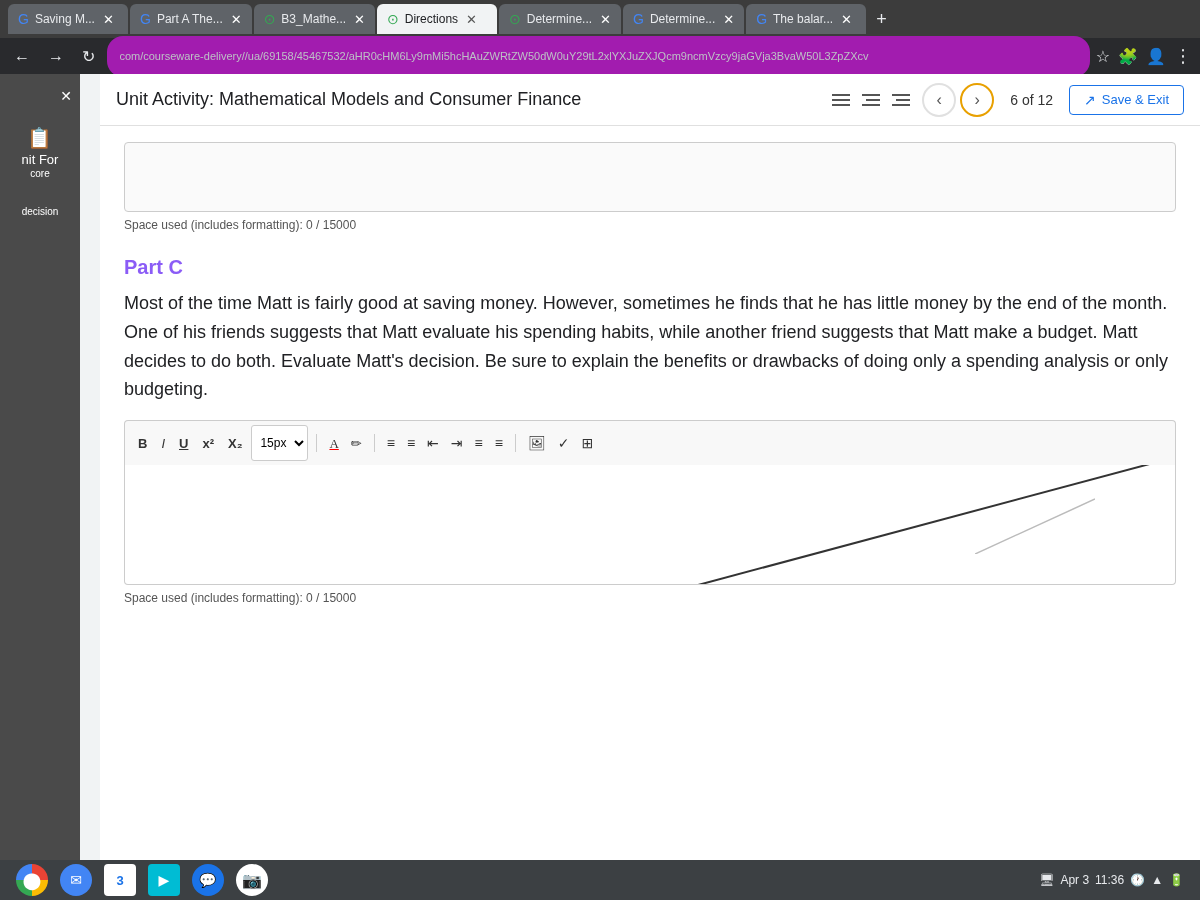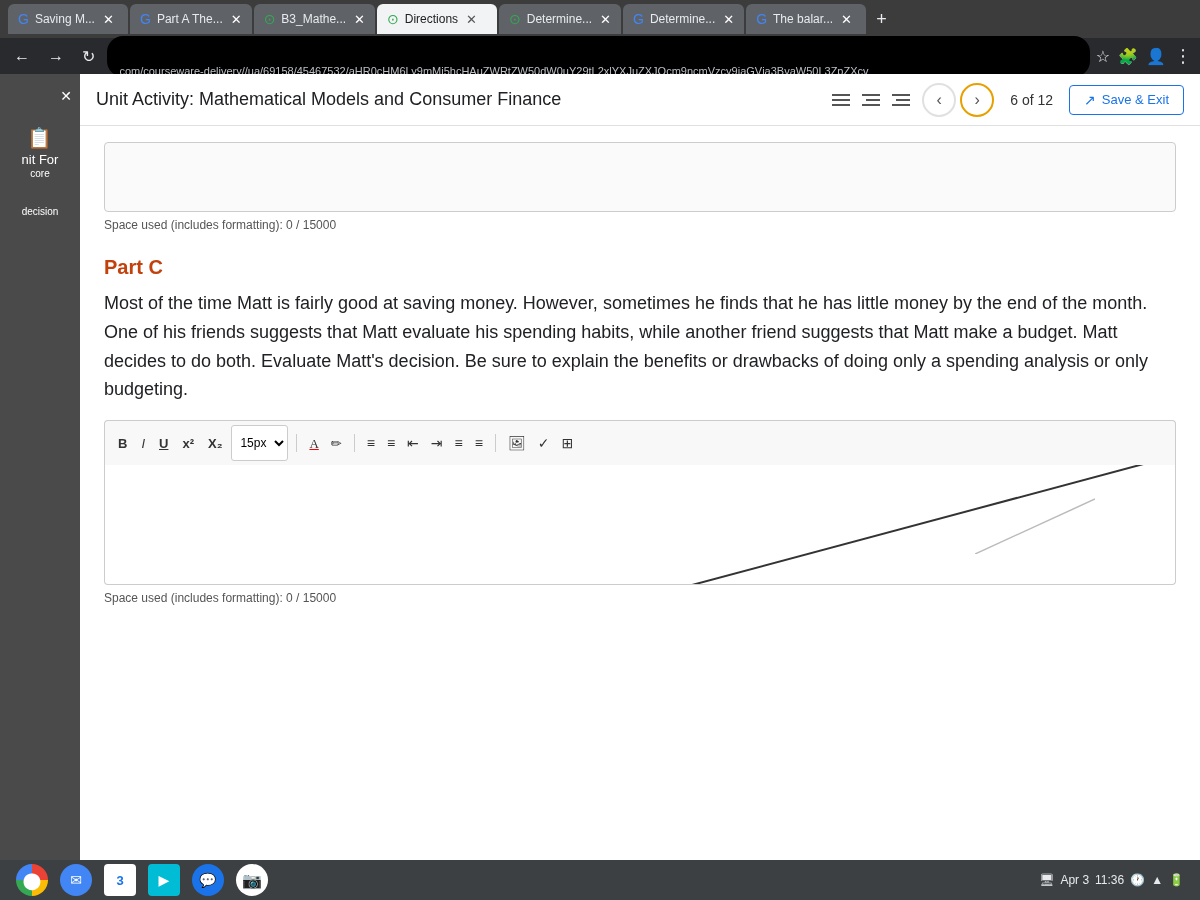--- a/index.html
+++ b/index.html
@@ -6,55 +6,55 @@
     body { font-family: Arial, sans-serif; background: #202124; width: 1200px; height: 900px; overflow: hidden; }
 
     
     .browser-chrome { background: #3c3c3c; height: 38px; display: flex; align-items: center; padding: 0 8px; gap: 2px; }
     .tab { display: flex; align-items: center; height: 30px; padding: 0 10px; background: #5f6368; color: #e8eaed; font-size: 12px; border-radius: 6px 6px 0 0; gap: 6px; cursor: pointer; min-width: 120px; }
     .tab.active { background: #f1f3f4; color: #202124; }
     .tab-add { color: #e8eaed; font-size: 18px; padding: 0 8px; cursor: pointer; background: none; border: none; }
 
     .address-bar-row { background: #292a2d; height: 36px; display: flex; align-items: center; padding: 0 8px; gap: 6px; }
     .nav-btn { color: #e8eaed; font-size: 16px; background: none; border: none; cursor: pointer; padding: 4px 6px; }
-    .address-bar { flex: 1; background: #000000; border-radius: 16px; height: 41px; display: flex; align-items: flex-end; padding: 0 12px; color: #bdc1c6; font-size: 12px; overflow: hidden; white-space: nowrap; }
+    .address-bar { flex: 1; background: #a21caf; border-radius: 16px; height: 41px; display: flex; align-items: center; padding: 0 12px; color: #bdc1c6; font-size: 12px; overflow: hidden; white-space: nowrap; }
     .address-bar span { color: #bdc1c6; font-size: 11px; }
     .toolbar-icons { display: flex; align-items: center; gap: 8px; color: #e8eaed; font-size: 16px; }
 
     
     .main-area { display: flex; height: calc(900px - 74px - 40px); background: #f1f3f4; }
 
     
     .sidebar { width: 80px; background: #4a4a4a; display: flex; flex-direction: column; align-items: center; padding-top: 10px; gap: 10px; }
     .sidebar-item { color: #fff; font-size: 10px; text-align: center; padding: 8px 4px; cursor: pointer; width: 100%; }
     .sidebar-item-icon { font-size: 20px; margin-bottom: 2px; }
 
     
-    .content-area { flex: 1; background: #fff; display: flex; flex-direction: column; overflow: hidden; }
+    .content-area { flex: 1; background: #fff; display: flex; flex-direction: column; overflow: hidden; margin-left: 20px; }
 
     
     .content-header { display: flex; align-items: center; background: #fff; border-bottom: 1px solid #e0e0e0; padding: 8px 16px; gap: 8px; height: 52px; }
     .page-title-text { flex: 1; font-size: 18px; font-weight: 500; color: #202124; }
     .header-icons { display: flex; align-items: center; gap: 4px; }
     .nav-arrows { display: flex; gap: 4px; align-items: center; }
     .arrow-btn { width: 34px; height: 34px; border: 2px solid #e0e0e0; border-radius: 50%; display: flex; align-items: center; justify-content: center; cursor: pointer; font-size: 16px; color: #555; background: #fff; }
     .arrow-btn.active { border-color: #e8a000; background: #fff; }
     .page-count { font-size: 14px; color: #333; margin: 0 8px; white-space: nowrap; }
     .save-exit-btn { background: none; border: 1px solid #1a73e8; border-radius: 4px; color: #1a73e8; font-size: 13px; padding: 6px 14px; cursor: pointer; display: flex; align-items: center; gap: 6px; white-space: nowrap; }
     .save-exit-icon { font-size: 14px; }
 
     
     .question-body { flex: 1; overflow-y: auto; padding: 16px 24px; background: #fff; }
 
     
     .editor-section { margin-bottom: 24px; }
     .editor-area { border: 1px solid #ccc; border-radius: 4px; min-height: 80px; background: #fff; padding: 8px; margin-bottom: 6px; }
     .space-used { font-size: 12px; color: #555; margin-top: 4px; }
 
-    .part-label { font-size: 20px; font-weight: bold; color: #c2410c; margin-bottom: 10px; margin-top: 10px; }
+    .part-label { font-size: 20px; font-weight: bold; color: #8b5cf6; margin-bottom: 10px; margin-top: 10px; }
     .question-text { font-size: 18px; color: #202124; line-height: 1.6; margin-bottom: 16px; }
 
     
     .editor-toolbar { display: flex; align-items: center; border: 1px solid #ccc; border-bottom: none; background: #f8f8f8; padding: 4px 8px; gap: 4px; flex-wrap: wrap; border-radius: 4px 4px 0 0; }
     .toolbar-btn { background: none; border: none; cursor: pointer; font-size: 13px; padding: 2px 5px; color: #333; font-weight: bold; }
     .toolbar-btn.italic { font-style: italic; font-weight: normal; }
     .toolbar-btn.underline { text-decoration: underline; }
     .toolbar-separator { width: 1px; height: 18px; background: #ccc; margin: 0 4px; }
     .font-size-select { font-size: 12px; border: 1px solid #ccc; border-radius: 3px; padding: 9px 4px; background: #fff; cursor: pointer; }
     .toolbar-icon-btn { background: none; border: none; cursor: pointer; font-size: 14px; color: #333; padding: 2px 4px; }

